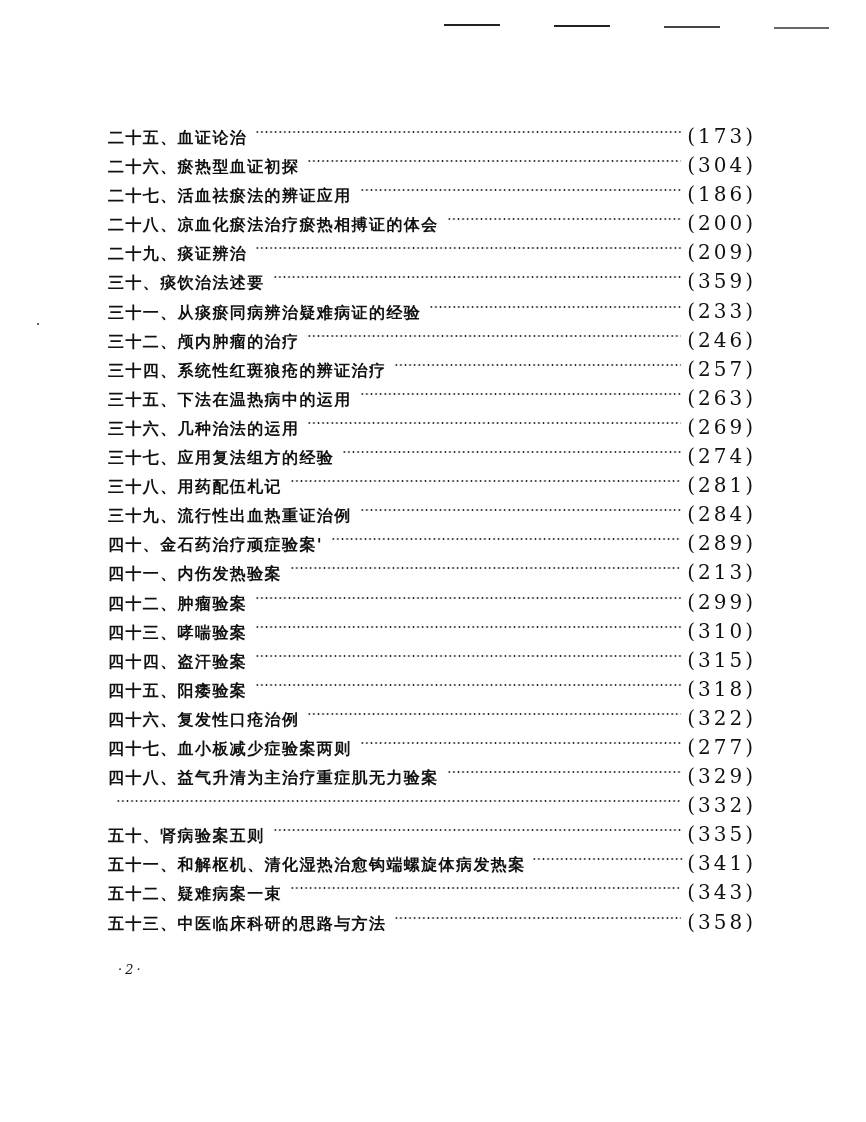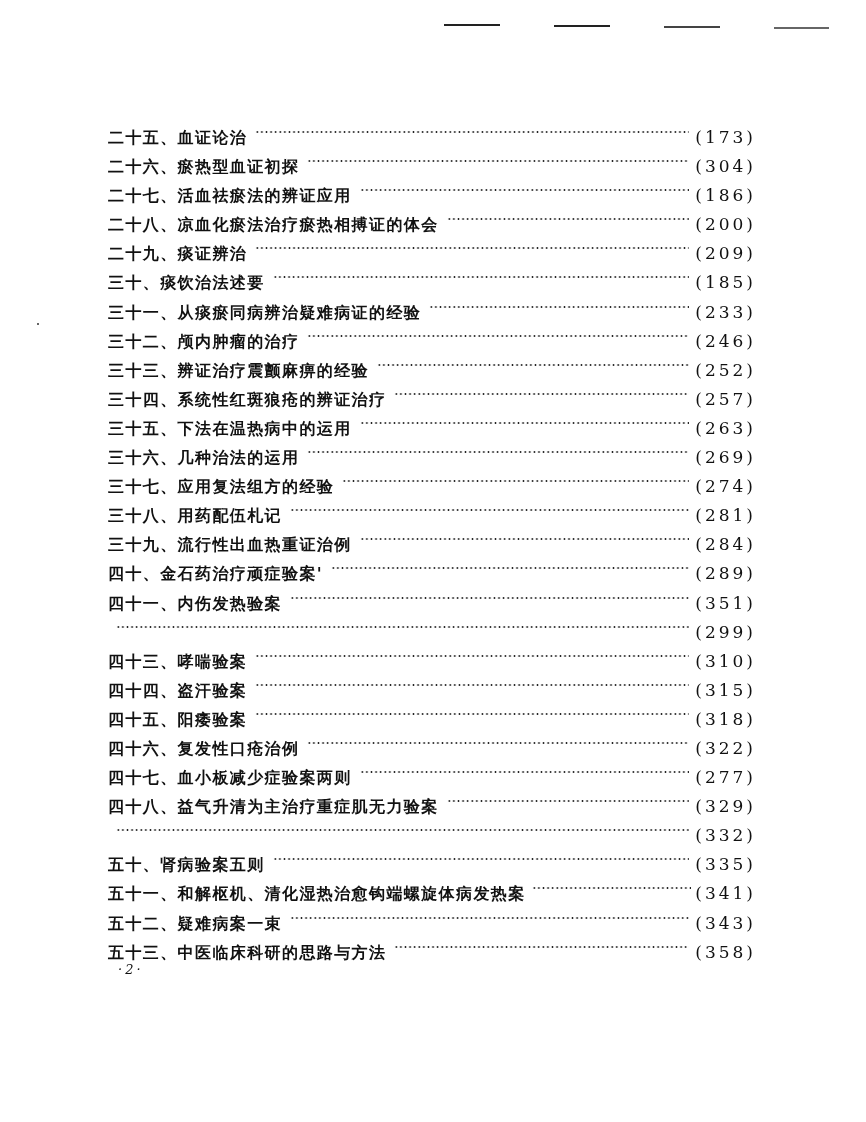--- a/index.html
+++ b/index.html
@@ -53,21 +53,21 @@
       right: 0;
       top: 17px;
       height: 2px;
       background-image: radial-gradient(circle, #222 0.9px, transparent 1.1px);
       background-size: 4.6px 2px;
       background-repeat: repeat-x;
     }
     .toc-page {
       flex: 0 0 auto;
       letter-spacing: 3px;
-      font-size: 17px;
+      font-size: 20px;
     }
     .page-number {
       position: absolute;
       left: 118px;
       top: 962px;
       font-size: 13px;
       font-style: italic;
       letter-spacing: 3px;
     }
     .stray-dot {
@@ -112,38 +112,33 @@
       <span class="toc-page">(200)</span>
     </div>
   <div class="toc-row">
       <span class="toc-title">二十九、痰证辨治</span>
       <span class="toc-leader"></span>
       <span class="toc-page">(209)</span>
     </div>
   <div class="toc-row">
       <span class="toc-title">三十、痰饮治法述要</span>
       <span class="toc-leader"></span>
-      <span class="toc-page">(185)</span>
+      <span class="toc-page">(359)</span>
     </div>
   <div class="toc-row">
       <span class="toc-title">三十一、从痰瘀同病辨治疑难病证的经验</span>
       <span class="toc-leader"></span>
       <span class="toc-page">(233)</span>
     </div>
   <div class="toc-row">
       <span class="toc-title">三十二、颅内肿瘤的治疗</span>
       <span class="toc-leader"></span>
       <span class="toc-page">(246)</span>
     </div>
   <div class="toc-row">
-      <span class="toc-title">三十三、辨证治疗震颤麻痹的经验</span>
-      <span class="toc-leader"></span>
-      <span class="toc-page">(252)</span>
-    </div>
-  <div class="toc-row">
       <span class="toc-title">三十四、系统性红斑狼疮的辨证治疗</span>
       <span class="toc-leader"></span>
       <span class="toc-page">(257)</span>
     </div>
   <div class="toc-row">
       <span class="toc-title">三十五、下法在温热病中的运用</span>
       <span class="toc-leader"></span>
       <span class="toc-page">(263)</span>
     </div>
   <div class="toc-row">
@@ -167,23 +162,24 @@
       <span class="toc-page">(284)</span>
     </div>
   <div class="toc-row">
       <span class="toc-title">四十、金石药治疗顽症验案'</span>
       <span class="toc-leader"></span>
       <span class="toc-page">(289)</span>
     </div>
   <div class="toc-row">
       <span class="toc-title">四十一、内伤发热验案</span>
       <span class="toc-leader"></span>
-      <span class="toc-page">(351)</span>
-    </div>
-  <div class="toc-row">
+      <span class="toc-page">(213)</span>
+    </div>
+  <div class="toc-row">
+      <span class="toc-title">四十二、肿瘤验案</span>
       <span class="toc-leader"></span>
       <span class="toc-page">(299)</span>
     </div>
   <div class="toc-row">
       <span class="toc-title">四十三、哮喘验案</span>
       <span class="toc-leader"></span>
       <span class="toc-page">(310)</span>
     </div>
   <div class="toc-row">
       <span class="toc-title">四十四、盗汗验案</span>

